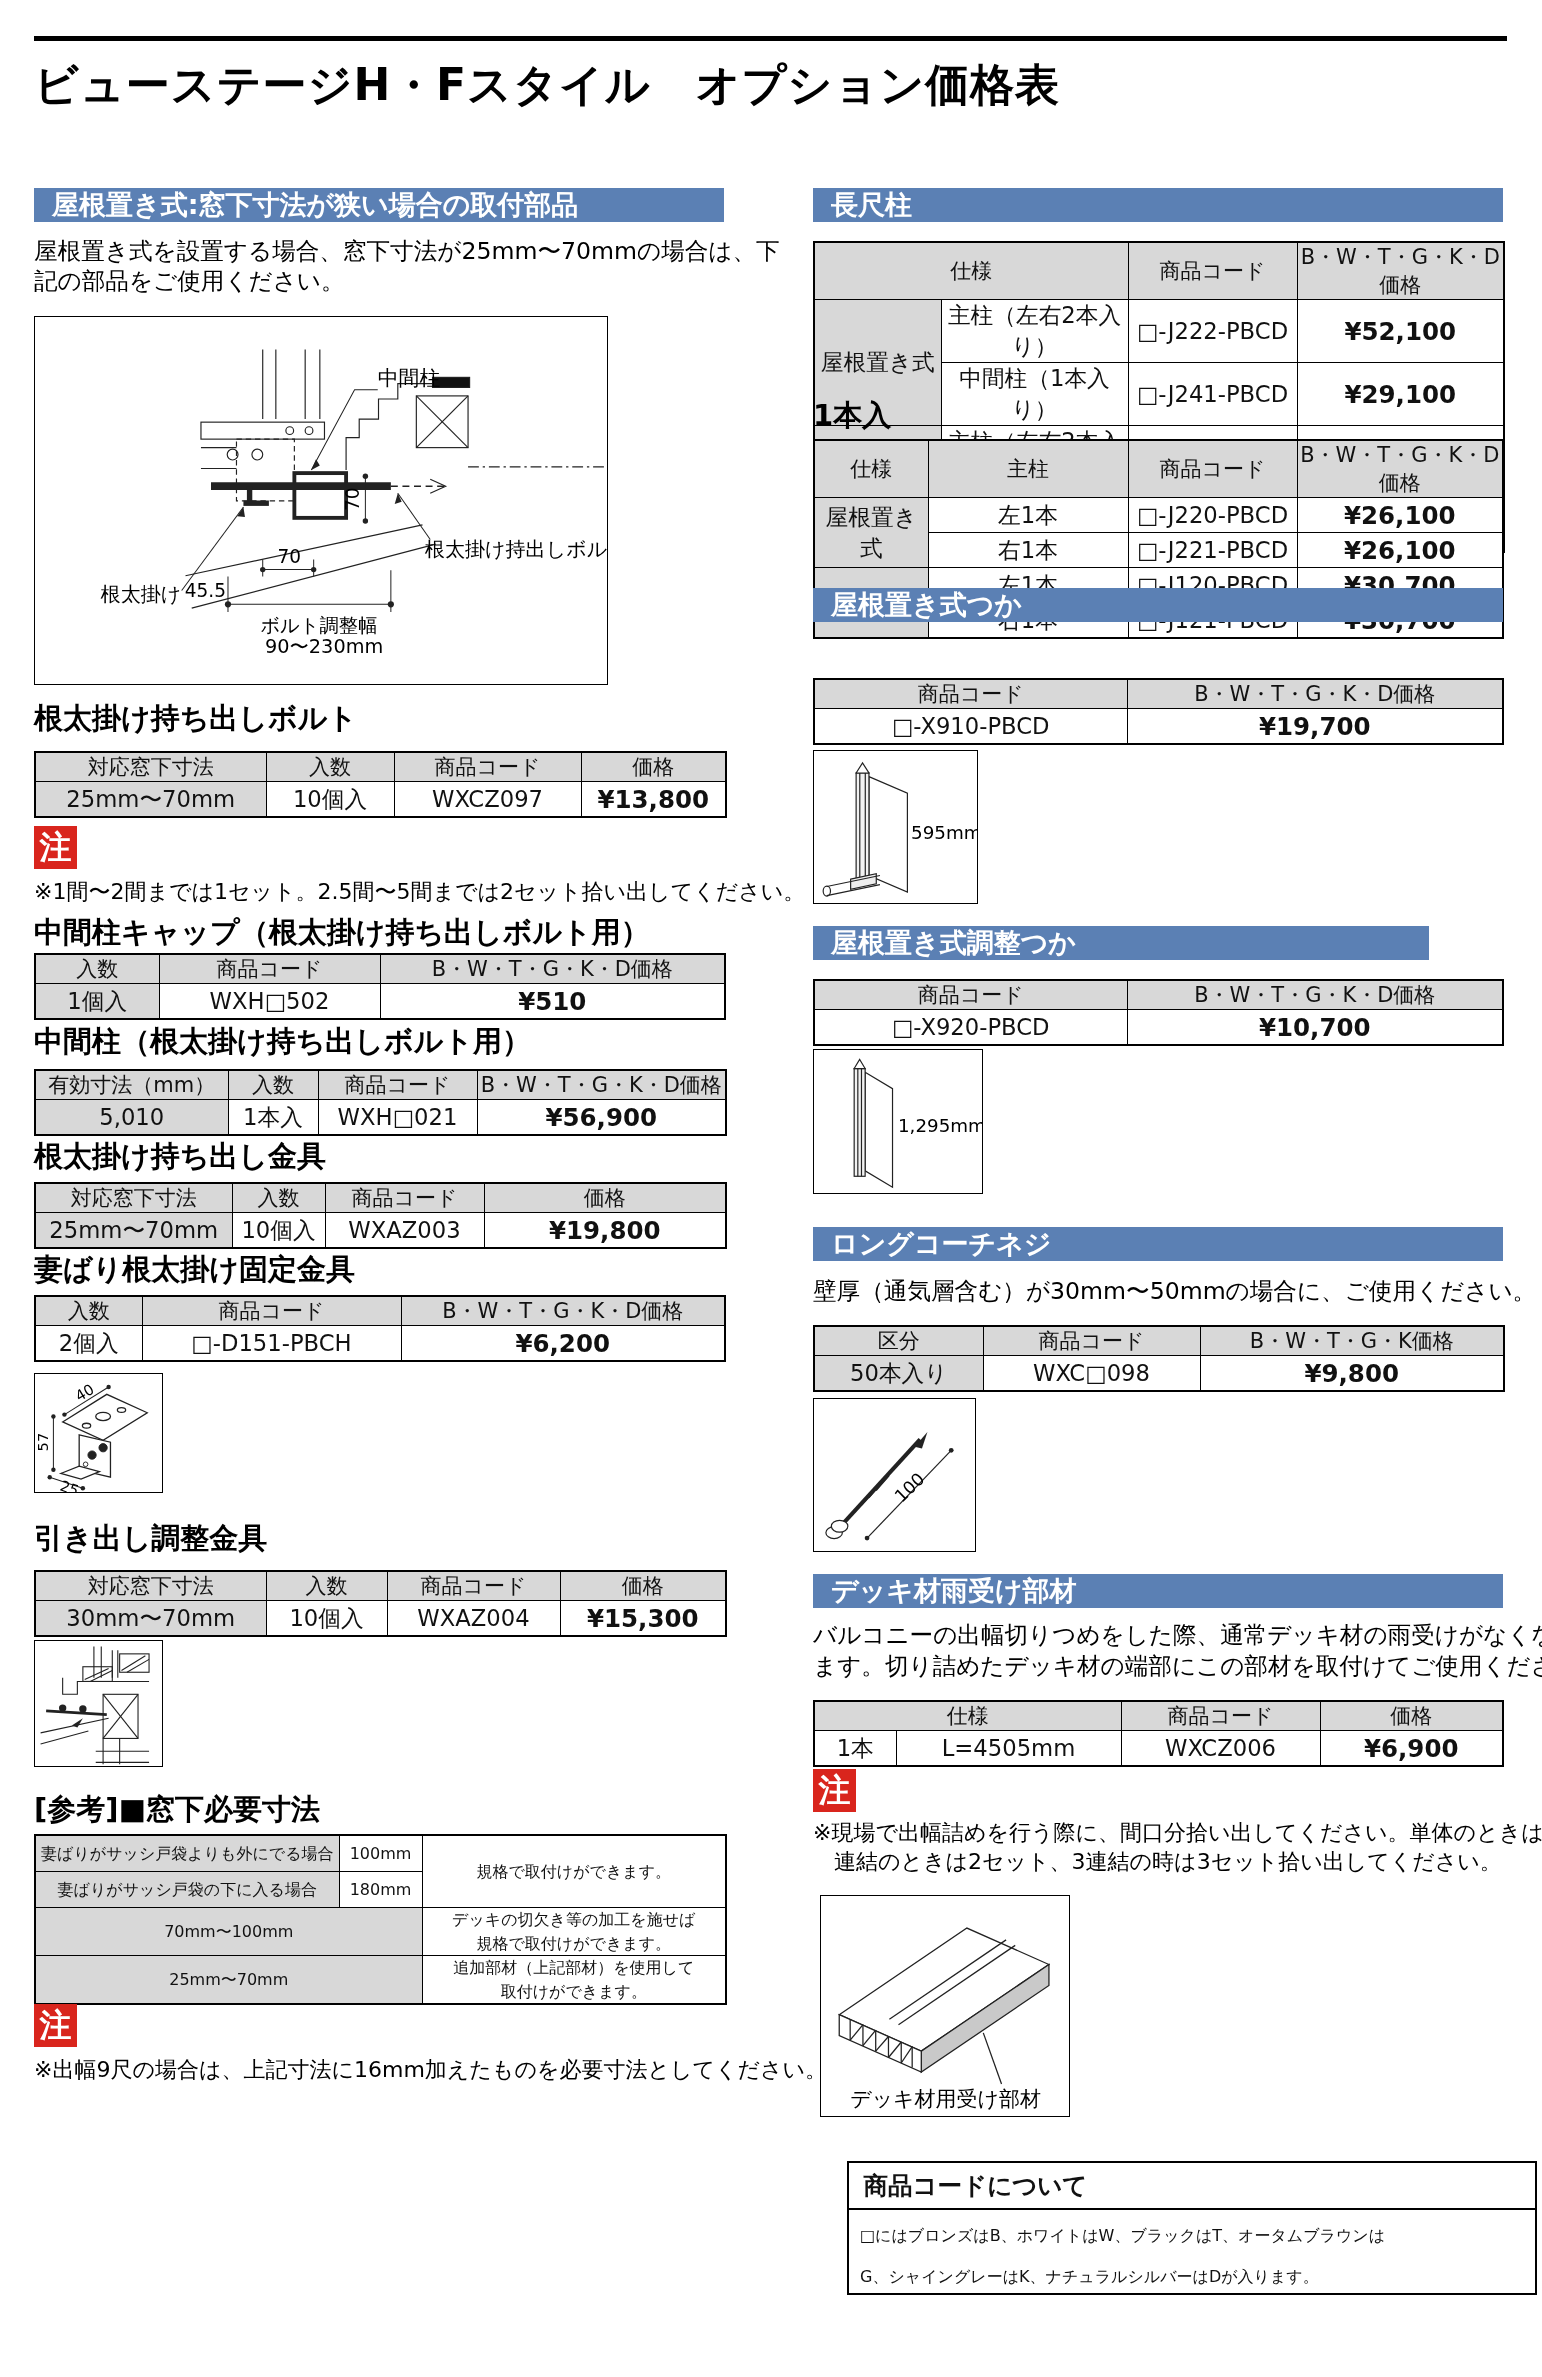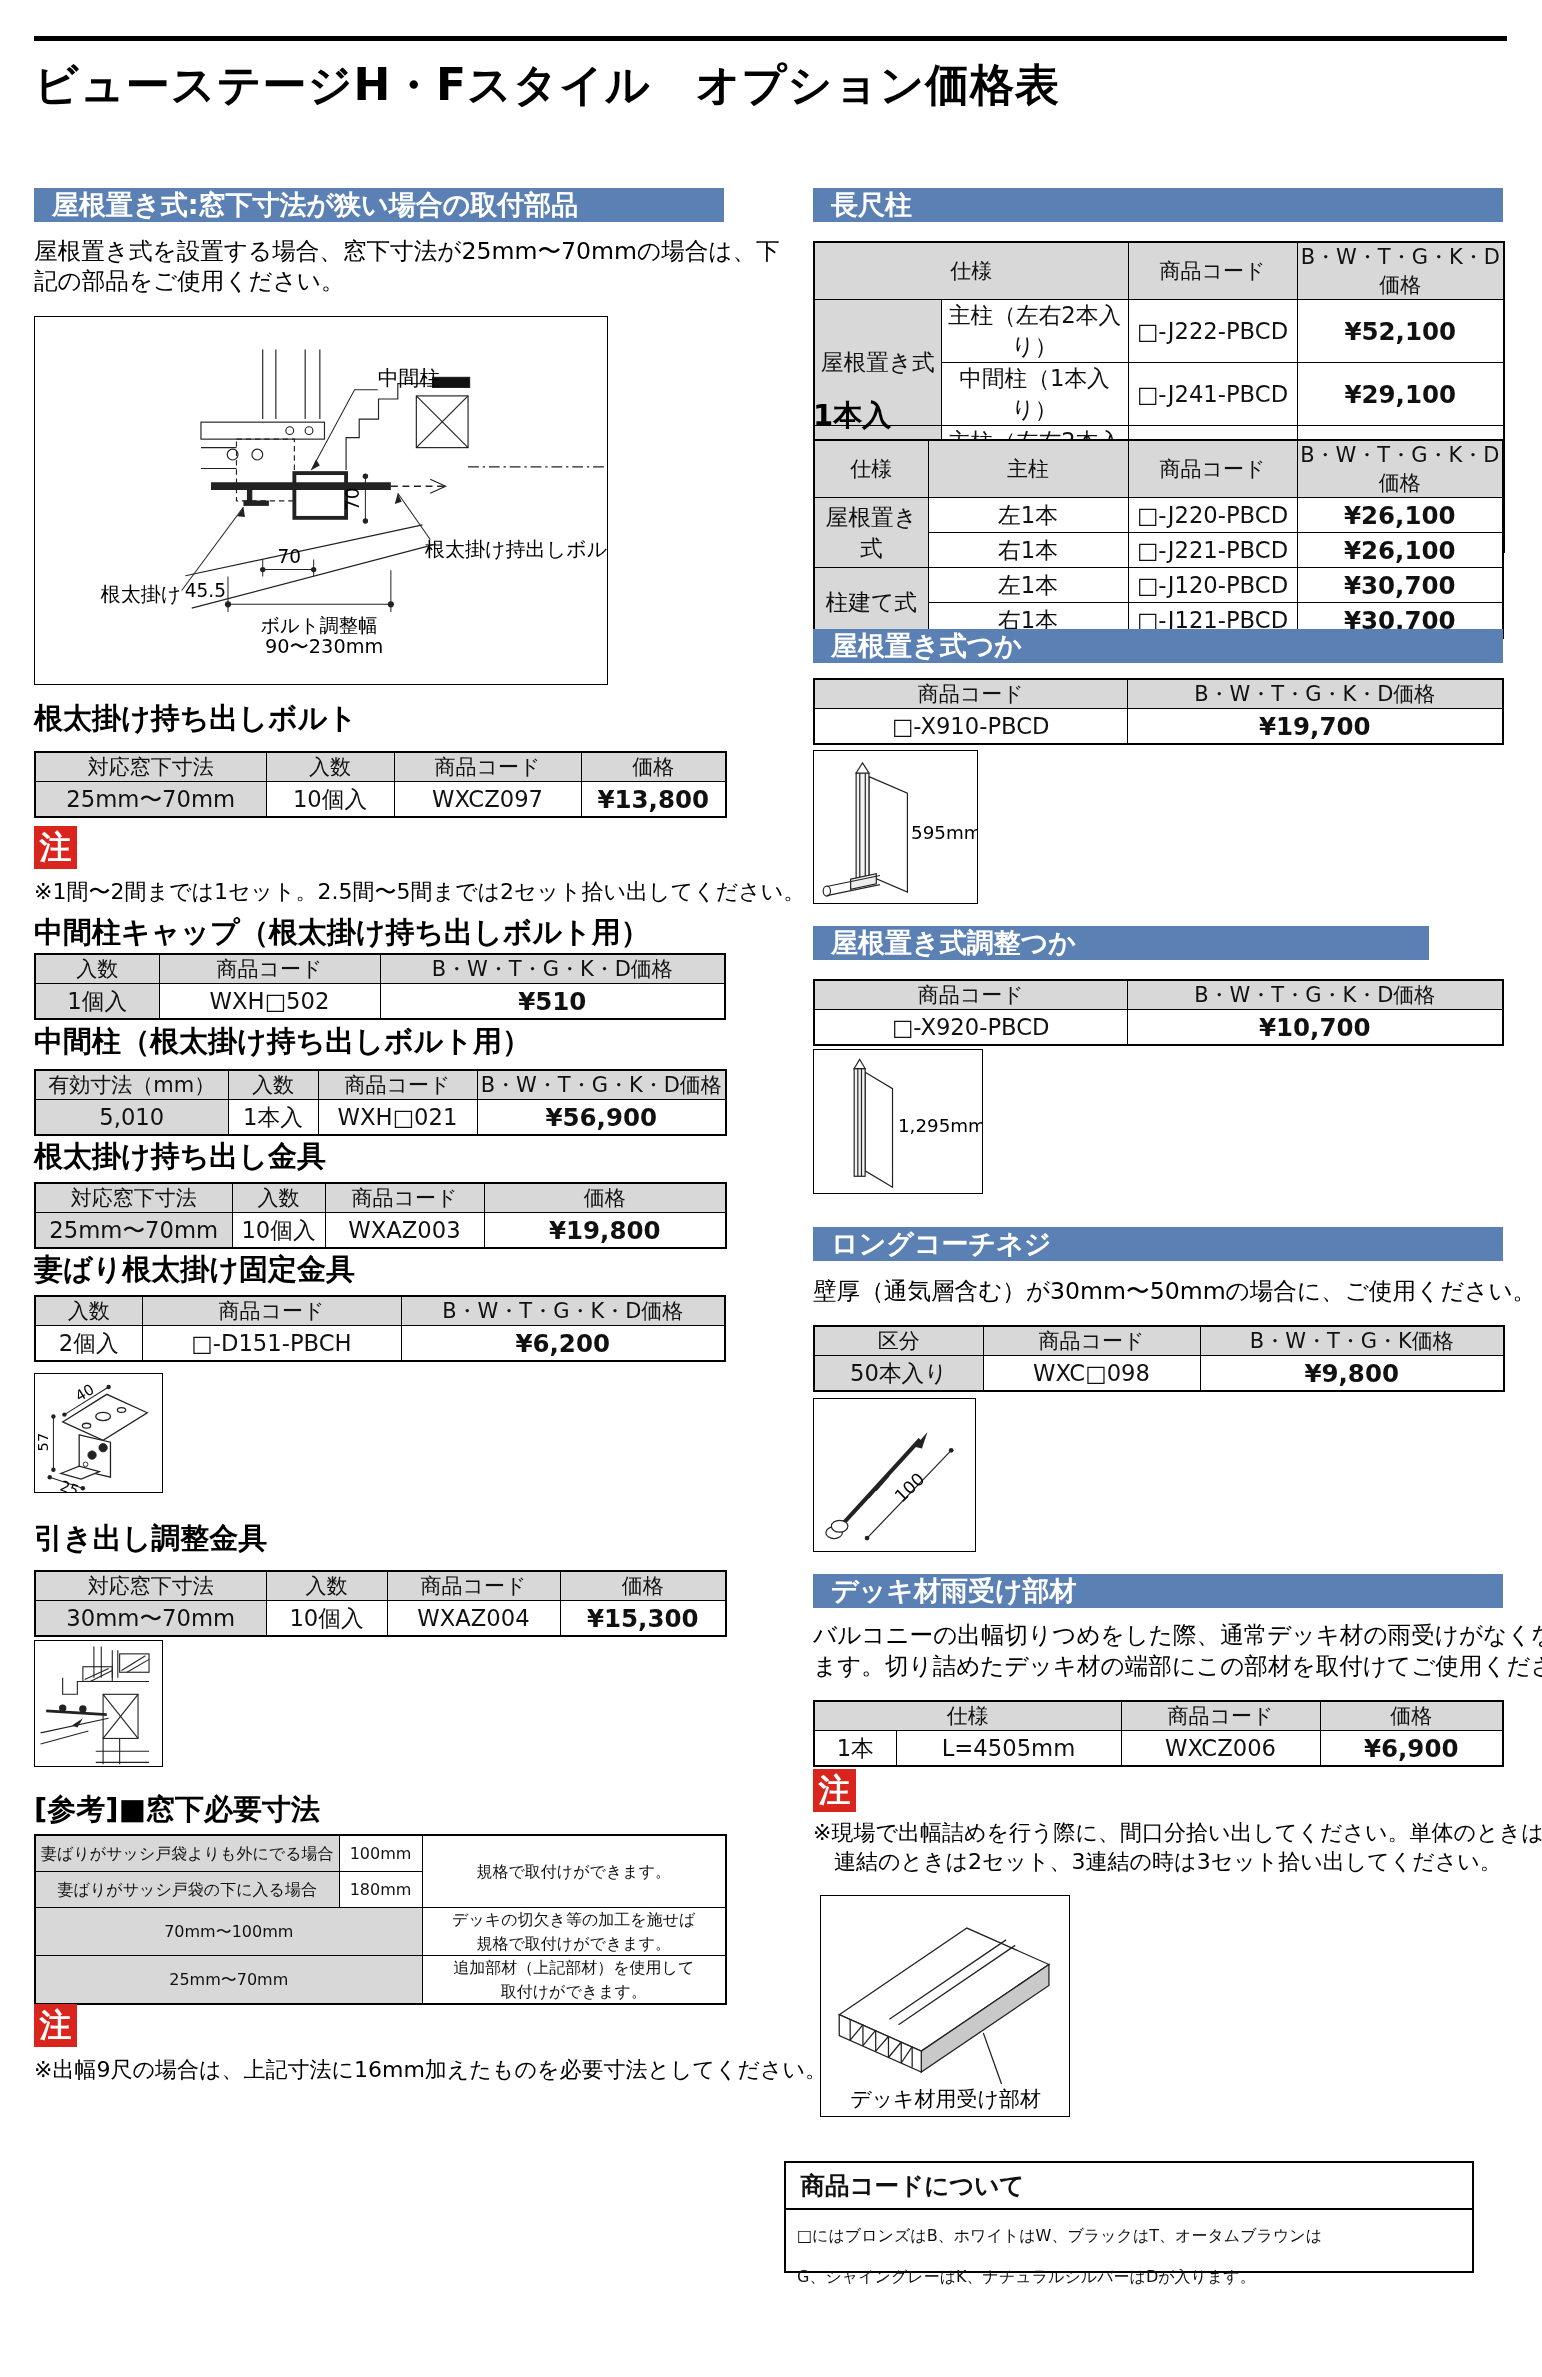--- a/index.html
+++ b/index.html
@@ -443,21 +443,21 @@
       </tr>
       <tr>
         <td style="height:28px;">右1本</td>
         <td>□-J121-PBCD</td>
         <td class="price">¥30,700</td>
       </tr>
     </tbody>
       </table>
   </div>
 
-  <div class="abs secbar" style="left:813px;top:629px;width:690px;">屋根置き式つか</div>
+  <div class="abs secbar" style="left:813px;top:588px;width:690px;">屋根置き式つか</div>
   <div class="abs" style="left:813px;top:678px;width:690px;">
     <table class="tbl">
       <colgroup>
           <col style="width:313px">
           <col style="width:376px">
         </colgroup>
       <tbody>
           <tr>
         <th>商品コード</th>
         <th>B・W・T・G・K・D価格</th>
@@ -605,21 +605,21 @@
           <line x1="46" y1="164" x2="60" y2="147"></line>
         <line x1="60" y1="170" x2="74" y2="154"></line>
           <line x1="74" y1="177" x2="88" y2="160"></line>
         <line x1="88" y1="183" x2="100" y2="165"></line>
         <line x1="178" y1="150" x2="198" y2="206"></line>
       </g>
       <text x="32" y="230" font-size="23">デッキ材用受け部材</text>
     </svg>
   </div>
 
-  <div class="abs codebox" style="left:784px;top:2161px;width:690px;height:112px;">
+  <div class="abs codebox" style="left:847px;top:2161px;width:690px;height:134px;">
     <div class="cb-title">商品コードについて</div>
     <div class="cb-body">
       <div>□にはブロンズはB、ホワイトはW、ブラックはT、オータムブラウンは</div>
       <div>G、シャイングレーはK、ナチュラルシルバーはDが入ります。</div>
     </div>
   </div>
 
 </div>
 
 

